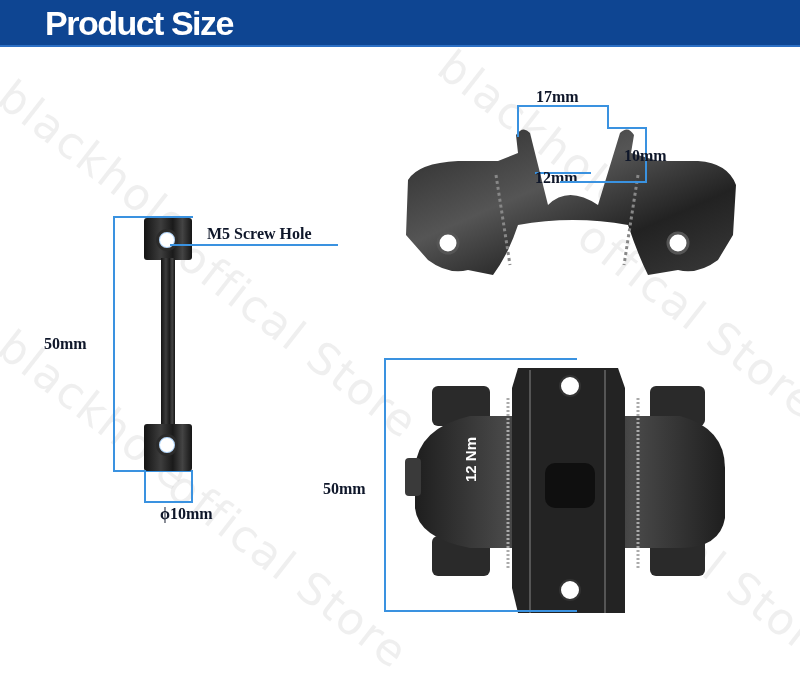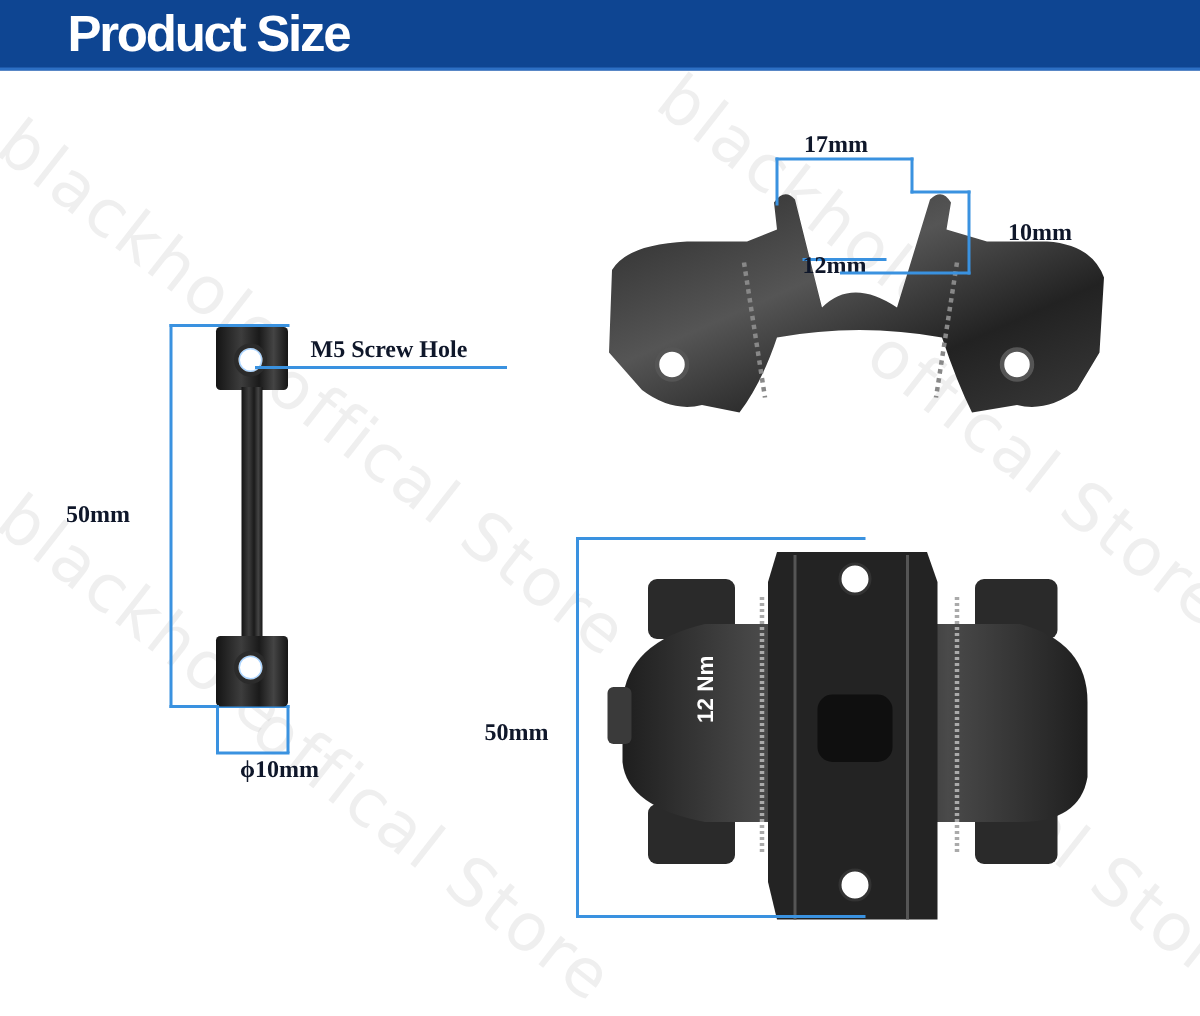--- a/index.html
+++ b/index.html
@@ -92,21 +92,21 @@
   <div class="line" style="left:517px;top:105px;width:2px;height:32px;"></div>
   <div class="line" style="left:607px;top:105px;width:2px;height:24px;"></div>
   <div class="dim-label" style="left:536px;top:88px;">17mm</div>
 
   <div class="line" style="left:535px;top:172px;width:56px;height:2px;"></div>
   <div class="dim-label" style="left:535px;top:169px;">12mm</div>
 
   <div class="line" style="left:607px;top:127px;width:40px;height:2px;"></div>
   <div class="line" style="left:645px;top:127px;width:2px;height:56px;"></div>
   <div class="line" style="left:560px;top:181px;width:87px;height:2px;"></div>
-  <div class="dim-label" style="left:672px;top:147px;">10mm</div>
+  <div class="dim-label" style="left:624px;top:147px;">10mm</div>
 </div>
 
 <div>
   <svg style="position:absolute;left:400px;top:358px;" width="335" height="265" viewBox="0 0 335 265">
     <defs>
       <linearGradient id="gt" x1="0" y1="0" x2="1" y2="0">
         <stop offset="0" stop-color="#1e1e1e"></stop>
           <stop offset="0.3" stop-color="#4a4a4a"></stop>
           <stop offset="0.5" stop-color="#1b1b1b"></stop>
           <stop offset="0.7" stop-color="#4a4a4a"></stop>

